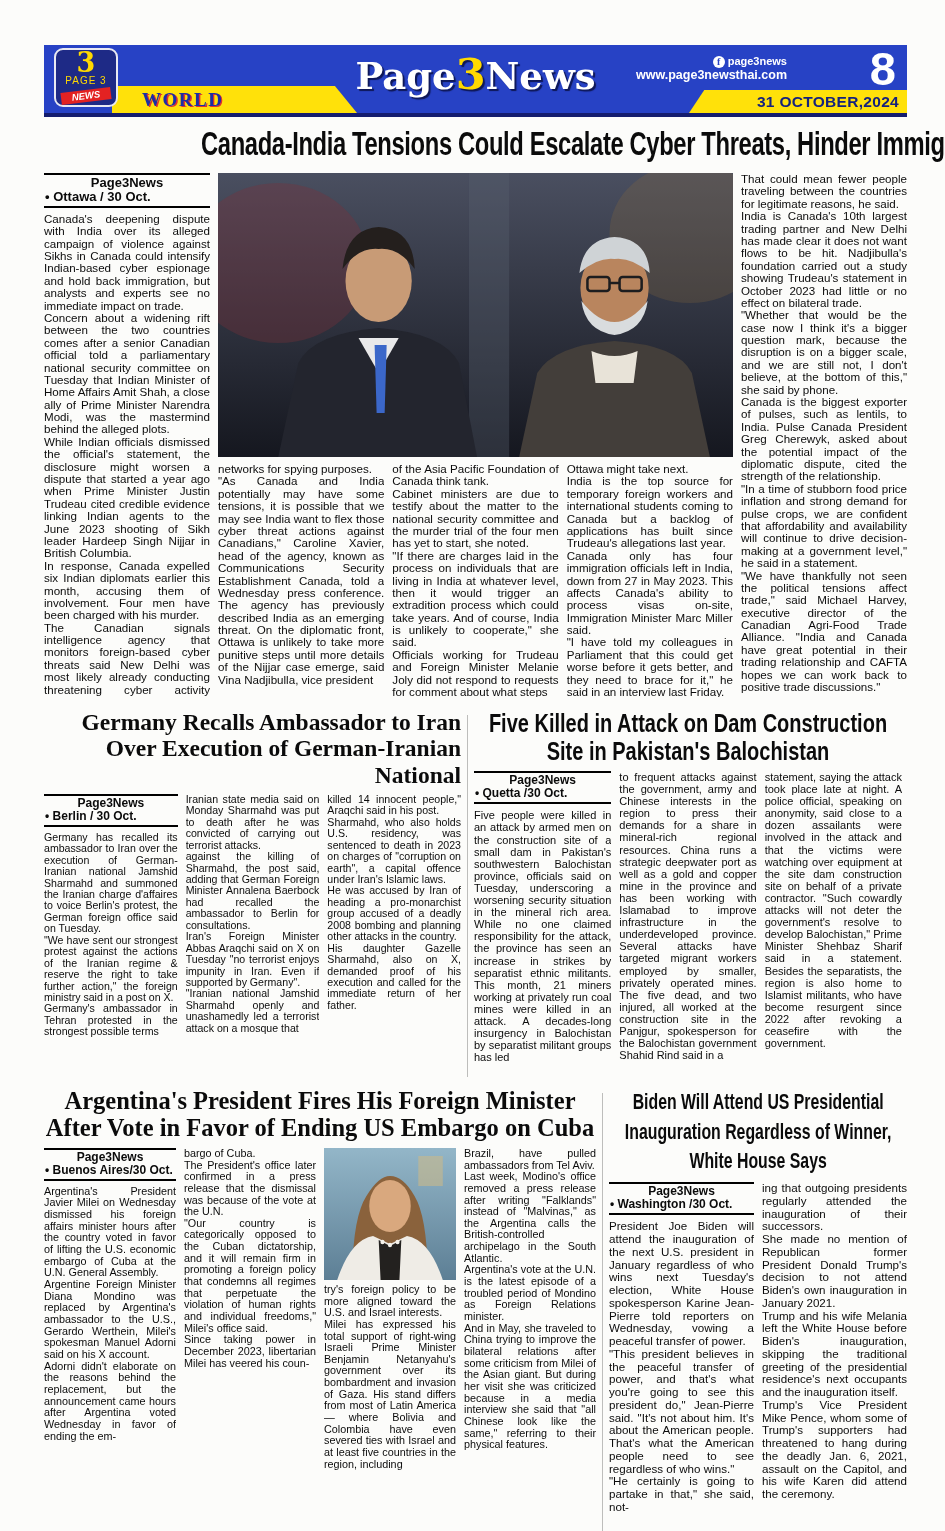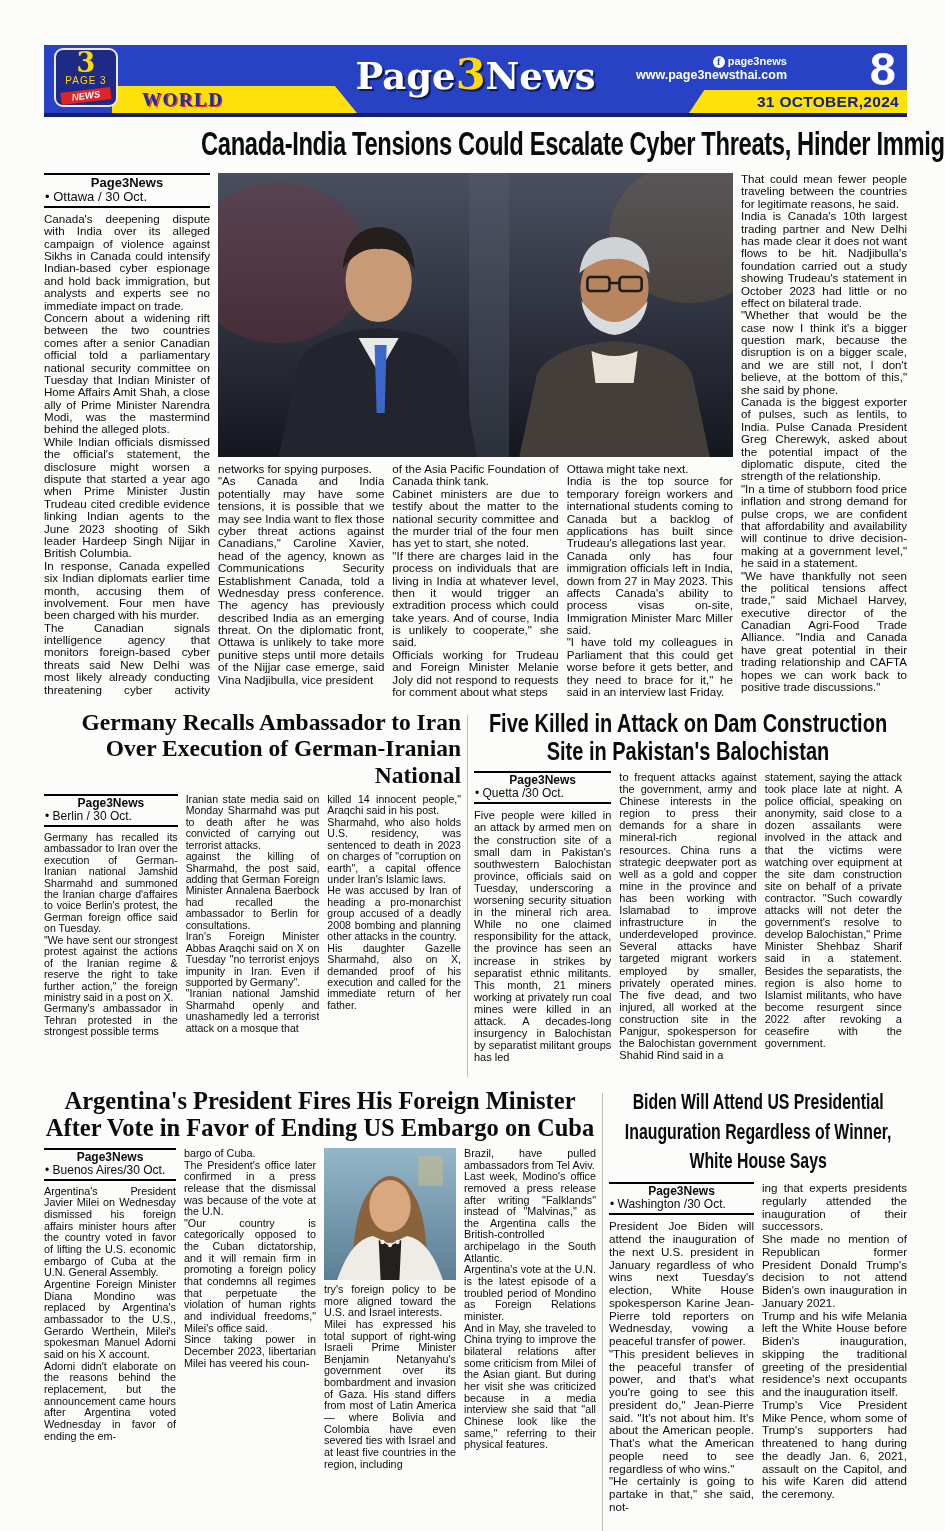--- a/index.html
+++ b/index.html
@@ -39,21 +39,21 @@
   .h-serif{font-family:"Liberation Serif",serif;font-weight:bold;}
   .h-sans{font-weight:bold;}
   .cond{transform-origin:0 50%;}
   
   .row{display:flex;}
   .g8{gap:8px;}
   .acol{overflow:hidden;text-align:justify;}
   .acol p{margin:0;}
   .byline{border-top:2px solid #000;border-bottom:2px solid #000;margin-bottom:5px;padding:1px 0 2px;}
   .byline .src{text-align:center;font-weight:bold;}
-  .byline .dl{font-weight:normal;padding-left:1px;}
+  .byline .dl{font-weight:bold;padding-left:1px;}
   
   .canada-row{height:524px;}
   .c-fixed{width:166px;flex:0 0 166px;}
   .canada .acol{font-size:11.6px;line-height:1.07;}
   .canada .byline{font-size:13px;}
   .mid{flex:1;display:flex;flex-direction:column;}
   .photo-canada{width:100%;height:284px;margin-bottom:6px;background:#2a2d38;}
   .mid-text{flex:1;overflow:hidden;}
   .mid-text .acol{flex:1;}
   
@@ -114,21 +114,21 @@
     <div class="row g8 canada-row">
       <div class="acol c-fixed">
         <div class="byline">
           <div class="src">Page3News</div>
           <div class="dl">• Ottawa / 30 Oct.</div>
         </div>
         <div>
             <p>Canada's deepening dispute with India over its alleged campaign of violence against Sikhs in Canada could intensify Indian-based cyber espionage and hold back immigration, but analysts and experts see no immediate impact on trade.</p>
             <p>Concern about a widening rift between the two countries comes after a senior Canadian official told a parliamentary national security committee on Tuesday that Indian Minister of Home Affairs Amit Shah, a close ally of Prime Minister Narendra Modi, was the mastermind behind the alleged plots.</p>
             <p>While Indian officials dismissed the official's statement, the disclosure might worsen a dispute that started a year ago when Prime Minister Justin Trudeau cited credible evidence linking Indian agents to the June 2023 shooting of Sikh leader Hardeep Singh Nijjar in British Columbia.</p>
-            <p>In response, Canada expelled six Indian diplomats earlier time month, accusing them of involvement. Four men have been charged with his murder.</p>
+            <p>In response, Canada expelled six Indian diplomats earlier this month, accusing them of involvement. Four men have been charged with his murder.</p>
             <p>The Canadian signals intelligence agency that monitors foreign-based cyber threats said New Delhi was most likely already conducting threatening cyber activity against Canadian</p>
           </div>
       </div>
       <div class="mid">
         <div class="photo-canada">
           <svg width="100%" height="100%" viewBox="0 0 513 284" preserveAspectRatio="none">
             <defs>
               <linearGradient id="pg1" x1="0" y1="0" x2="0" y2="1">
                 <stop offset="0" stop-color="#4a4f60"></stop>
                   <stop offset="1" stop-color="#15171f"></stop>
@@ -301,21 +301,21 @@
             <div class="src">Page3News</div>
             <div class="dl">• Washington /30 Oct.</div>
           </div>
           <div>
               <p>President Joe Biden will attend the inauguration of the next U.S. president in January regardless of who wins next Tuesday's election, White House spokesperson Karine Jean-Pierre told reporters on Wednesday, vowing a peaceful transfer of power.</p>
               <p>"This president believes in the peaceful transfer of power, and that's what you're going to see this president do," Jean-Pierre said. "It's not about him. It's about the American people. That's what the American people need to see regardless of who wins."</p>
               <p>"He certainly is going to partake in that," she said, not-</p>
             </div>
         </div>
         <div class="acol">
-            <p>ing that experts presidents regularly attended the inauguration of their successors.</p>
+            <p>ing that outgoing presidents regularly attended the inauguration of their successors.</p>
             <p>She made no mention of Republican former President Donald Trump's decision to not attend Biden's own inauguration in January 2021.</p>
             <p>Trump and his wife Melania left the White House before Biden's inauguration, skipping the traditional greeting of the presidential residence's next occupants and the inauguration itself.</p>
             <p>Trump's Vice President Mike Pence, whom some of Trump's supporters had threatened to hang during the deadly Jan. 6, 2021, assault on the Capitol, and his wife Karen did attend the ceremony.</p>
           </div>
       </div>
     </section>
   </div>
 
 </div>
 

